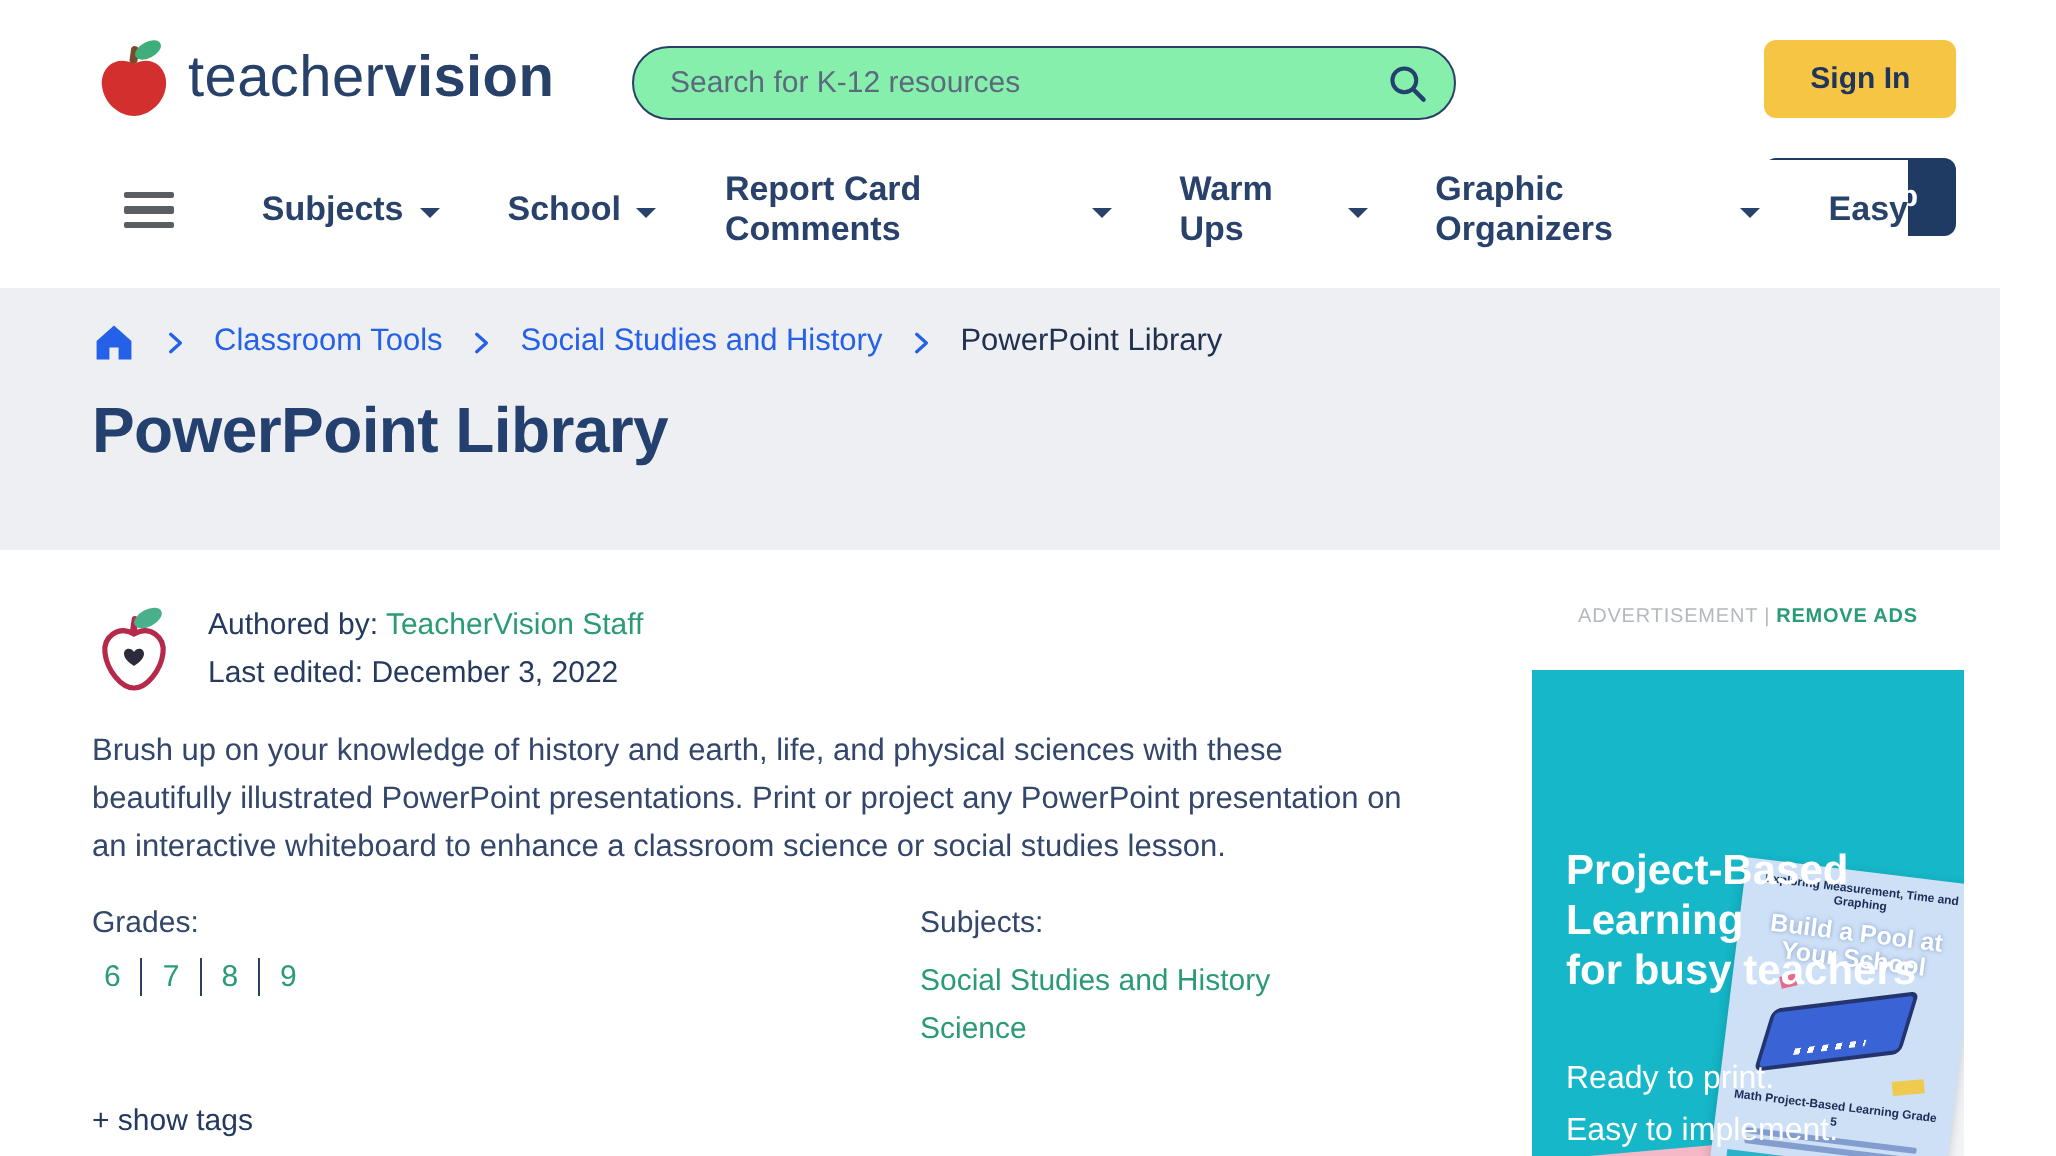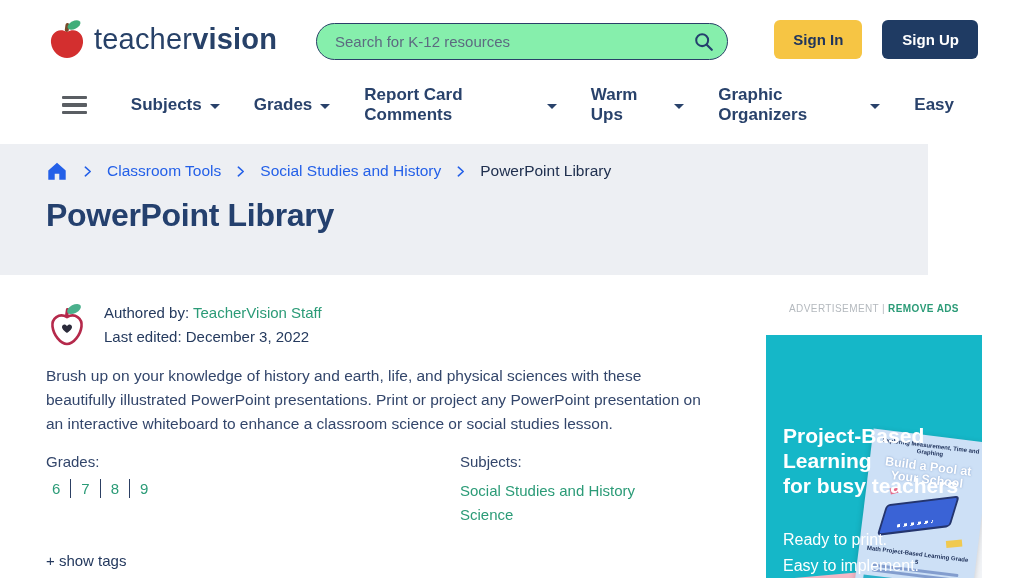--- a/index.html
+++ b/index.html
@@ -24,41 +24,41 @@
     border:1.5px solid #2a4068; border-radius:20px; background:#86efac;
     display:flex; align-items:center; padding:0 12px 0 18px;
   }
   .searchwrap input {
     flex:1; border:none; outline:none; font-family:"Liberation Sans",sans-serif;
     font-size:15px; color:#33466b; background:transparent;
   }
   .searchwrap input::placeholder { color:#5c6a80; opacity:1; }
   .search-ic { width:22px; height:22px; cursor:pointer; flex:0 0 auto; }
 
-  .authbtns { position:absolute; right:50px; top:20px; display:flex; gap:20px; }
+  .authbtns { position:absolute; right:50px; top:20px; display:flex; gap:20px;flex-direction:column; }
   .btn {
     font-family:"Liberation Sans",sans-serif;
     font-size:15px; font-weight:700; border:none; border-radius:6px;
     padding:11px 19px; cursor:pointer;
   }
   .btn-signin { background:#f6c544; color:#20355c; }
   .btn-signup { background:#1f3b63; color:#ffffff;padding-left:20px; }
 
   
   .nav { position:absolute; top:80px; left:0; width:954px; height:50px; background:#fff;
          display:flex; align-items:center; padding-left:62px; }
   .hamburger { width:26px; display:flex; flex-direction:column; gap:4px; margin-right:44px; cursor:pointer; }
   .hamburger span { display:block; height:3.5px; background:#5a5e63; border-radius:1px; }
   .nav-items { display:flex; align-items:center; gap:34px; }
   .nav-item { display:flex; align-items:center; font-size:17px; font-weight:600; color:#29426b; cursor:pointer; }
   .caret { width:0; height:0; border-left:5px solid transparent; border-right:5px solid transparent;
            border-top:5px solid #29426b; margin-left:8px; margin-top:2px; }
 
   
-  .hero { position:absolute; top:144px; left:0; width:928px; height:131px; background:#edeff3; padding:16px 0 0 46px; }
+  .hero { position:absolute; top:144px; left:0; width:1000px; height:131px; background:#edeff3; padding:16px 0 0 46px; }
   .breadcrumb { display:flex; align-items:center; gap:13px; font-size:15.5px; }
   .bc-home { width:22px; height:22px; cursor:pointer; display:block; }
   .bc-sep { width:13px; height:13px; flex:0 0 auto; }
   .bc-link { color:#2460e8; text-decoration:none; font-weight:500; cursor:pointer; }
   .bc-cur { color:#20304f; font-weight:500; }
   .page-h1 { margin-top:15px; font-size:32px; font-weight:700; color:#24406e; letter-spacing:-.3px; }
 
   
   .leftcol { position:absolute; left:46px; top:301px; width:665px; }
   .authorrow { display:flex; align-items:flex-start; }
@@ -145,21 +145,21 @@
     <span></span>
       <span></span>
       <span></span>
   </div>
   <div class="nav-items">
     <div class="nav-item">
       <span>Subjects</span>
       <span class="caret"></span>
     </div>
     <div class="nav-item">
-      <span>Grades</span>
+      <span>School</span>
       <span class="caret"></span>
     </div>
     <div class="nav-item">
       <span>Report Card Comments</span>
       <span class="caret"></span>
     </div>
     <div class="nav-item">
       <span>Warm Ups</span>
       <span class="caret"></span>
     </div>

